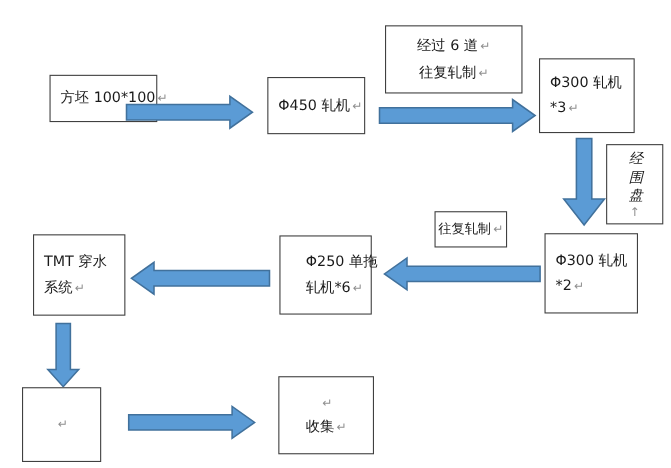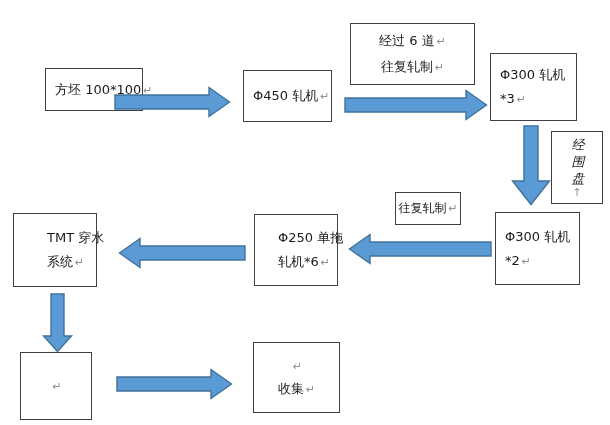--- a/index.html
+++ b/index.html
@@ -118,21 +118,21 @@
 
   <div class="box pad" style="left:254px;top:214px;width:84px;height:72px;padding-left:14px;">
     <div class="line"><span>Φ250 单拖</span><span class="mark"></span></div>
     <div class="line"><span>轧机*6</span><span class="mark">↵</span></div>
   </div>
 
   <svg class="arrow" style="left:118px;top:237px;" width="127" height="32">
     <polygon points="127,9 22,9 22,1.5 1.5,16 22,30.5 22,23 127,23"></polygon>
   </svg>
 
-  <div class="box pad" style="left:13px;top:213px;width:84px;height:74px;padding-left:24px;">
+  <div class="box pad" style="left:30px;top:213px;width:84px;height:74px;">
     <div class="line"><span>TMT 穿水</span><span class="mark"></span></div>
     <div class="line"><span>系统</span><span class="mark">↵</span></div>
   </div>
 
   <svg class="arrow" style="left:42px;top:294px;" width="31" height="59">
     <polygon points="9,0 9,42 1.5,42 15.5,57.5 29.5,42 22,42 22,0"></polygon>
   </svg>
 
   <div class="box center" style="left:20px;top:352px;width:72px;height:68px;line-height:22px;">
     <div class="line"><span class="mark">↵</span></div>

